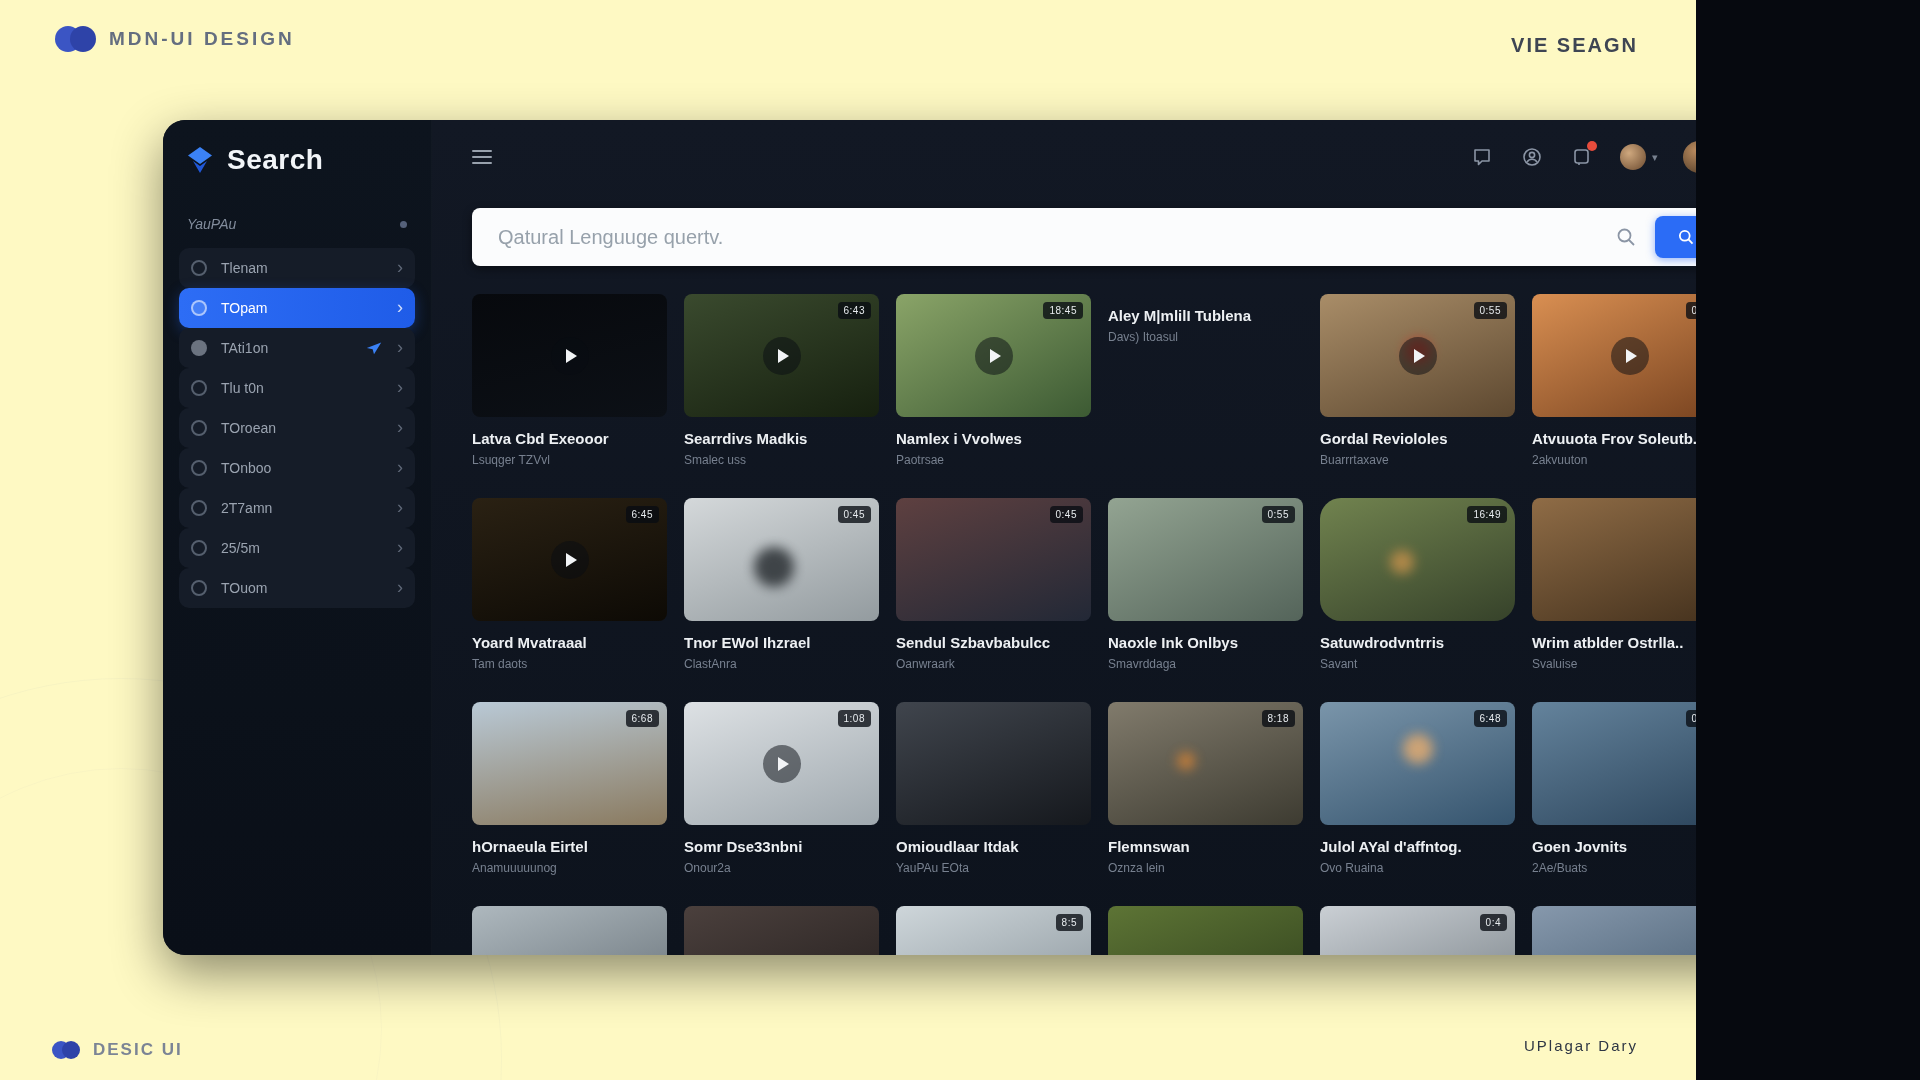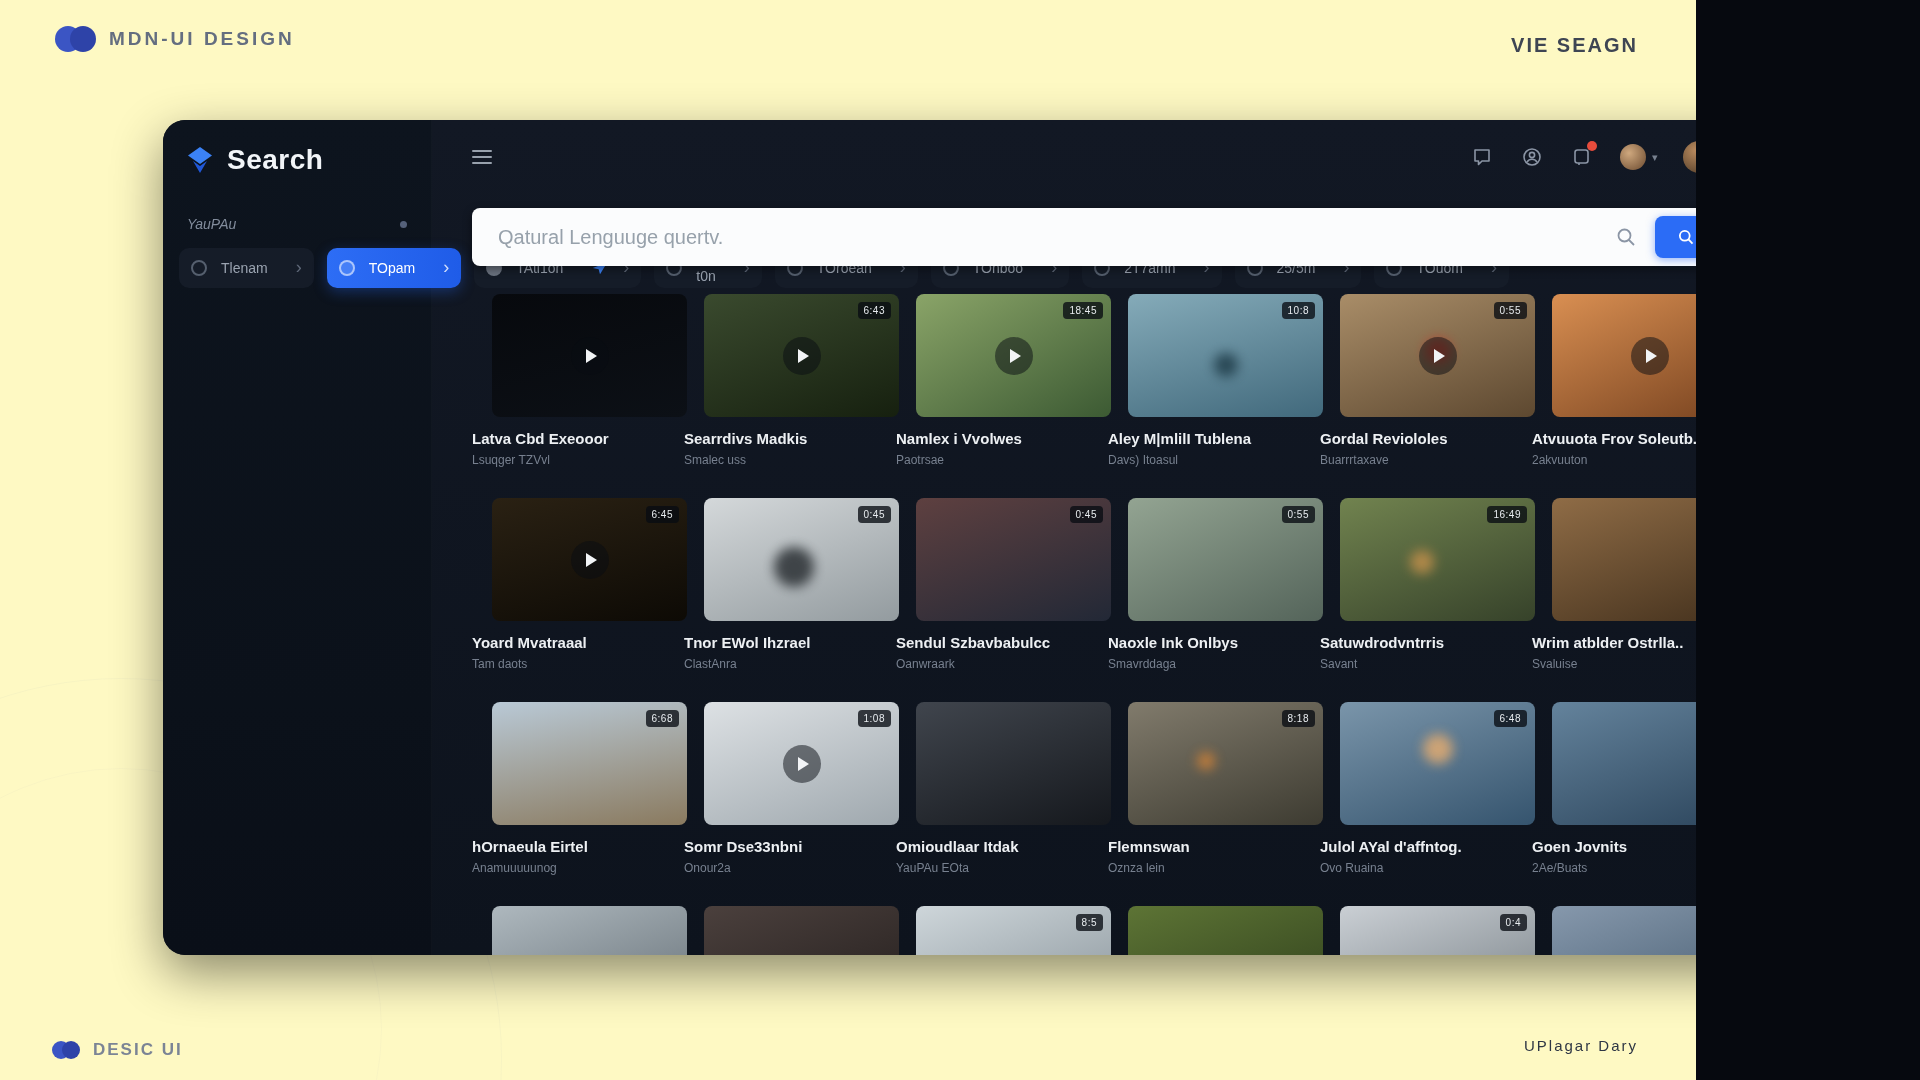--- a/index.html
+++ b/index.html
@@ -30,21 +30,21 @@
          box-shadow:0 18px 50px rgba(0,0,0,.45);}
 
   
   .sidebar{width:268px;flex:0 0 268px;background:linear-gradient(180deg,#0d141e 0%,#0b111a 70%,#0a0f18 100%);
            border-right:1px solid rgba(255,255,255,.025);}
   .side-header{display:flex;align-items:center;gap:12px;padding:24px 0 0 22px;}
   .side-title{font-size:28px;font-weight:700;color:#f2f5f8;letter-spacing:.5px;}
   .filter-row{display:flex;align-items:center;justify-content:space-between;margin:40px 24px 16px 24px;}
   .filter-label{font-size:14px;color:#828c9c;font-style:italic;}
   .filter-dot{width:7px;height:7px;border-radius:50%;background:#55617a;}
-  .side-list{display:flex;flex-direction:row;gap:13px;padding:0 16px;text-align:center;}
+  .side-list{display:flex;flex-direction:column;padding:0 16px;text-align:center;}
   .side-item{height:40px;border-radius:10px;background:#151c28;display:flex;align-items:center;
              gap:14px;padding:0 12px;color:#9aa3b0;font-size:14px;cursor:pointer;}
   .side-item .radio{width:16px;height:16px;border-radius:50%;border:2px solid #555f6e;box-sizing:border-box;flex:0 0 16px;}
   .side-item .radio.filled{border:none;background:#6b7380;}
   .side-item .spacer{flex:1;}
   .side-item .chevron{color:#5f6878;font-size:18px;line-height:1;margin-top:-2px;}
   .side-item.active{background:linear-gradient(90deg,#2d6df5,#1f5ce8);color:#fff;
                     box-shadow:0 4px 14px rgba(37,99,235,.35);}
   .side-item.active .radio{border-color:rgba(255,255,255,.55);background:rgba(120,170,255,.35);}
   .side-item.active .chevron{color:rgba(255,255,255,.8);}
@@ -71,21 +71,21 @@
   .searchbar input{flex:1;border:none;outline:none;background:transparent;font-size:20px;color:#2b3440;
                    font-family:"Liberation Sans",sans-serif;}
   .searchbar input::placeholder{color:#97a1ab;}
   .mag{margin-right:18px;flex:0 0 auto;cursor:pointer;}
   .search-btn{width:62px;height:42px;border-radius:8px;background:#2b6cf6;display:flex;align-items:center;
               justify-content:center;cursor:pointer;flex:0 0 auto;box-shadow:0 2px 8px rgba(43,108,246,.5);}
 
   
   .grid{margin-top:28px;display:grid;grid-template-columns:repeat(6,195px);column-gap:17px;grid-auto-rows:204px;}
   .card{cursor:pointer;}
-  .thumb{position:relative;width:195px;height:123px;border-radius:8px;overflow:hidden;background:#1a222e;margin-left:20px;}
+  .thumb{position:relative;width:195px;height:123px;border-radius:8px;overflow:hidden;background:#1a222e;}
   .accent{display:none;position:absolute;border-radius:50%;filter:blur(6px);transform:translate(-50%,-50%);opacity:.9;}
   .play{position:absolute;left:50%;top:50%;transform:translate(-50%,-50%);width:38px;height:38px;border-radius:50%;
         background:rgba(8,12,18,.5);display:flex;align-items:center;justify-content:center;}
   .play::after{content:"";display:block;margin-left:3px;border-left:11px solid #f2f4f6;
                border-top:7px solid transparent;border-bottom:7px solid transparent;}
   .duration{position:absolute;top:8px;right:8px;background:rgba(8,12,18,.78);color:#e8ecef;font-size:10px;
             padding:3px 6px;border-radius:4px;letter-spacing:.5px;}
   .card-meta{margin-top:13px;}
   .card-title{font-size:15px;font-weight:700;color:#edf0f3;white-space:nowrap;overflow:hidden;
               text-overflow:ellipsis;max-width:195px;}
@@ -292,25 +292,20 @@
       <div class="play"></div>
       <span class="duration">18:45</span>
     </div>
     <div class="card-meta">
       <div class="card-title">Namlex i Vvolwes</div>
       <div class="card-sub">Paotrsae</div>
     </div>
   </div>
 
   <div class="card">
-    <div class="thumb" style="background: linear-gradient(165deg, rgb(133, 171, 185), rgb(65, 105, 124));">
-      <span class="accent" style="display: block; left: 50%; top: 58%; width: 24px; height: 24px; background: rgb(36, 66, 79);"></span>
-
-      <span class="duration">10:8</span>
-    </div>
     <div class="card-meta">
       <div class="card-title">Aley M|mlilI Tublena</div>
       <div class="card-sub">Davs) Itoasul</div>
     </div>
   </div>
 
   <div class="card">
     <div class="thumb" style="background: linear-gradient(160deg, rgb(169, 141, 104), rgb(93, 72, 48));">
       <span class="accent" style="display: block; left: 50%; top: 46%; width: 26px; height: 26px; background: rgb(184, 64, 46);"></span>
       <div class="play"></div>
@@ -374,21 +369,21 @@
 
       <span class="duration">0:55</span>
     </div>
     <div class="card-meta">
       <div class="card-title">Naoxle Ink Onlbys</div>
       <div class="card-sub">Smavrddaga</div>
     </div>
   </div>
 
   <div class="card">
-    <div class="thumb" style="background: linear-gradient(160deg, rgb(113, 131, 79), rgb(54, 66, 42));">
+    <div class="thumb" style="background: linear-gradient(160deg, rgb(113, 131, 79), rgb(54, 66, 42)); border-radius: 21px;">
       <span class="accent" style="display: block; left: 42%; top: 52%; width: 24px; height: 24px; background: rgb(185, 140, 74);"></span>
 
       <span class="duration">16:49</span>
     </div>
     <div class="card-meta">
       <div class="card-title">Satuwdrodvntrris</div>
       <div class="card-sub">Savant</div>
     </div>
   </div>
 

